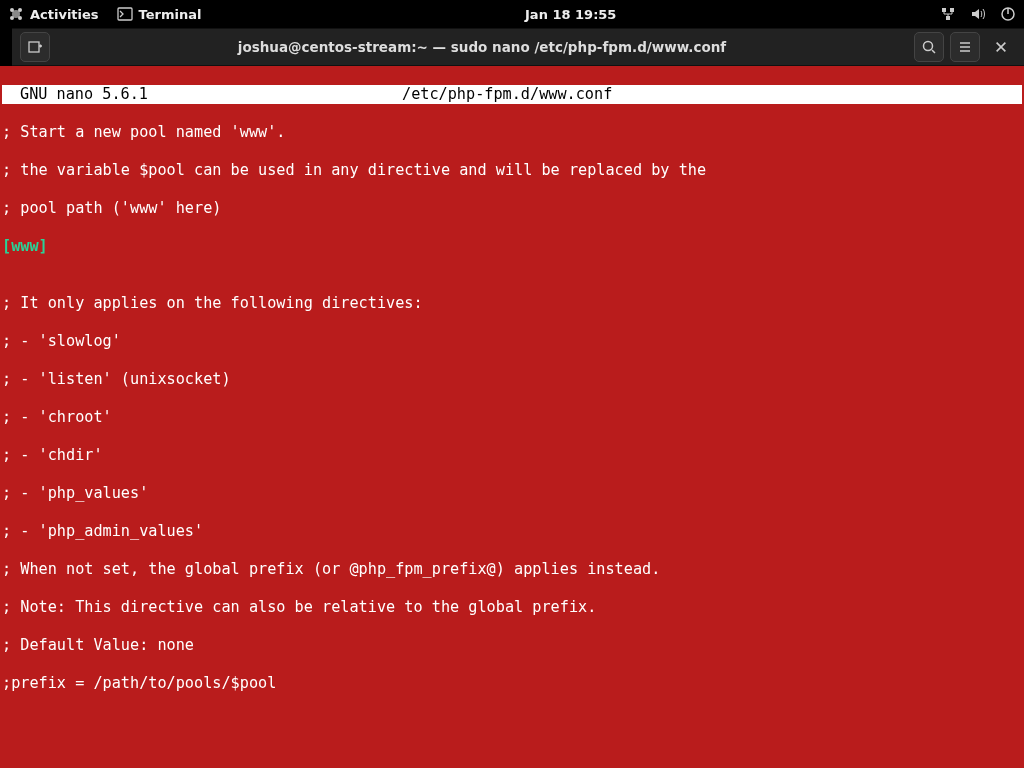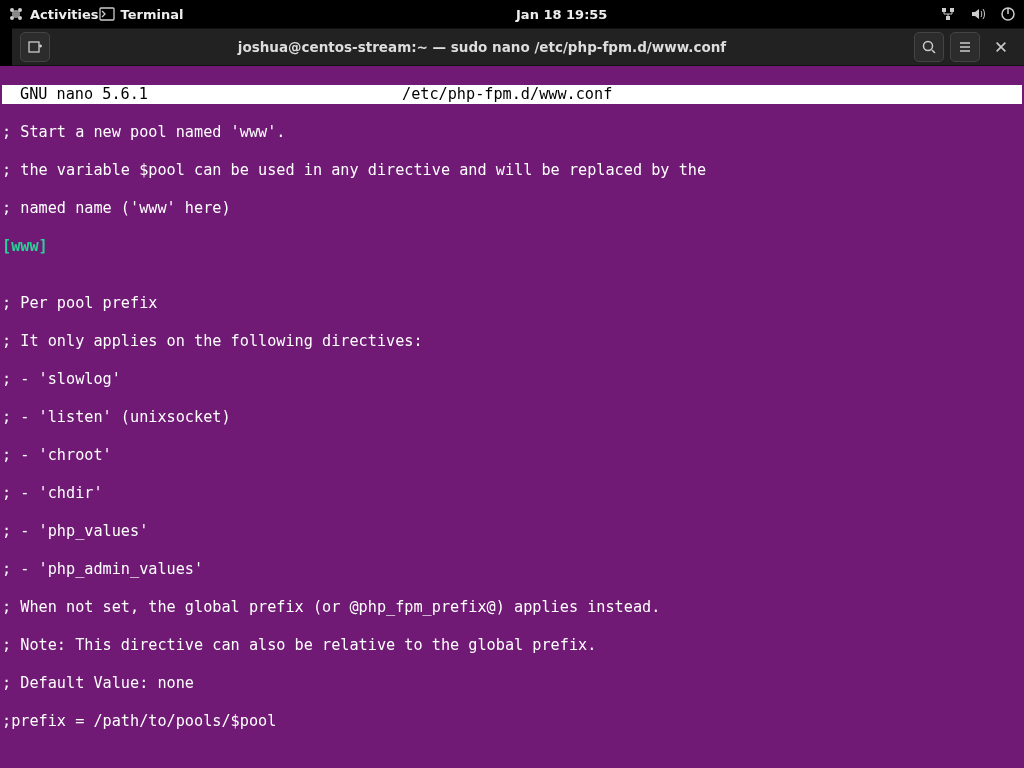--- a/index.html
+++ b/index.html
@@ -1,27 +1,27 @@
 <!DOCTYPE html>
 <html><head>
 <meta charset="utf-8">
 <style>
   * { margin: 0; padding: 0; box-sizing: border-box; }
   html, body { width: 1024px; height: 768px; overflow: hidden; background: #000; font-family: 'DejaVu Sans', 'Cantarell', sans-serif; color: #eee; }
   .topbar { height: 28px; background: #000; display: flex; align-items: center; padding: 0 8px; font-size: 13px; font-weight: 600; }
-  .topbar .left { display: flex; align-items: center; }
+  .topbar .left { display: flex; gap: 18px; align-items: center; }
   .topbar .center { flex: 1; text-align: center; }
   .topbar .right { display: flex; gap: 14px; align-items: center; }
   .topbar .item { display: flex; align-items: center; gap: 6px; cursor: pointer; }
   .topbar svg, .topbar .icon { width: 16px; height: 16px; }
   .titlebar { height: 38px; background: #222; display: flex; align-items: center; padding: 0 8px; border-top: 1px solid #111; border-bottom: 1px solid #111; margin-left: 12px; }
   .titlebar .tbutton { width: 30px; height: 30px; border: 1px solid #444; border-radius: 5px; background: #2c2c2c; display: flex; align-items: center; justify-content: center; cursor: pointer; }
   .titlebar .title { flex: 1; text-align: center; font-size: 13.5px; font-weight: 600; color: #ddd; }
   .titlebar .tgroup { display: flex; gap: 6px; }
-  .term { background: #701a75; width: 100%; height: calc(768px - 28px - 38px); padding: 0 2px; font-family: 'DejaVu Sans Mono','Liberation Mono',monospace; font-size: 15.2px; line-height: 19px; white-space: pre; color: #fff; letter-spacing: 0px; }
+  .term { background: #b91c1c; width: 100%; height: calc(768px - 28px - 38px); padding: 0 2px; font-family: 'DejaVu Sans Mono','Liberation Mono',monospace; font-size: 15.2px; line-height: 19px; white-space: pre; color: #fff; letter-spacing: 0px; }
   .nano-header { background: #fff; color: #000; display: flex; }
   .nano-header .ver { width: 400px; padding-left: 18px;}
   .nano-header .file { }
   .green { color: #29d398; font-weight: bold;}
 </style>
 </head>
 <body>
 
 <div class="topbar">
   <div class="left">
@@ -90,24 +90,23 @@
           <line x1="13" y1="3" x2="3" y2="13" stroke="#ccc" stroke-width="1.8"></line>
         </svg>
     </div>
   </div>
 </div>
 
 <div class="term">
 <div class="nano-header"><span class="ver">GNU nano 5.6.1</span><span class="file">/etc/php-fpm.d/www.conf</span></div>
 <div>; Start a new pool named 'www'.</div>
 <div>; the variable $pool can be used in any directive and will be replaced by the</div>
-<div>; named name ('www' here)</div>
+<div>; pool path ('www' here)</div>
 <div class="green">[www]</div>
 <div></div>
-<div>; Per pool prefix</div>
 <div>; It only applies on the following directives:</div>
 <div>; - 'slowlog'</div>
 <div>; - 'listen' (unixsocket)</div>
 <div>; - 'chroot'</div>
 <div>; - 'chdir'</div>
 <div>; - 'php_values'</div>
 <div>; - 'php_admin_values'</div>
 <div>; When not set, the global prefix (or @php_fpm_prefix@) applies instead.</div>
 <div>; Note: This directive can also be relative to the global prefix.</div>
 <div>; Default Value: none</div>

